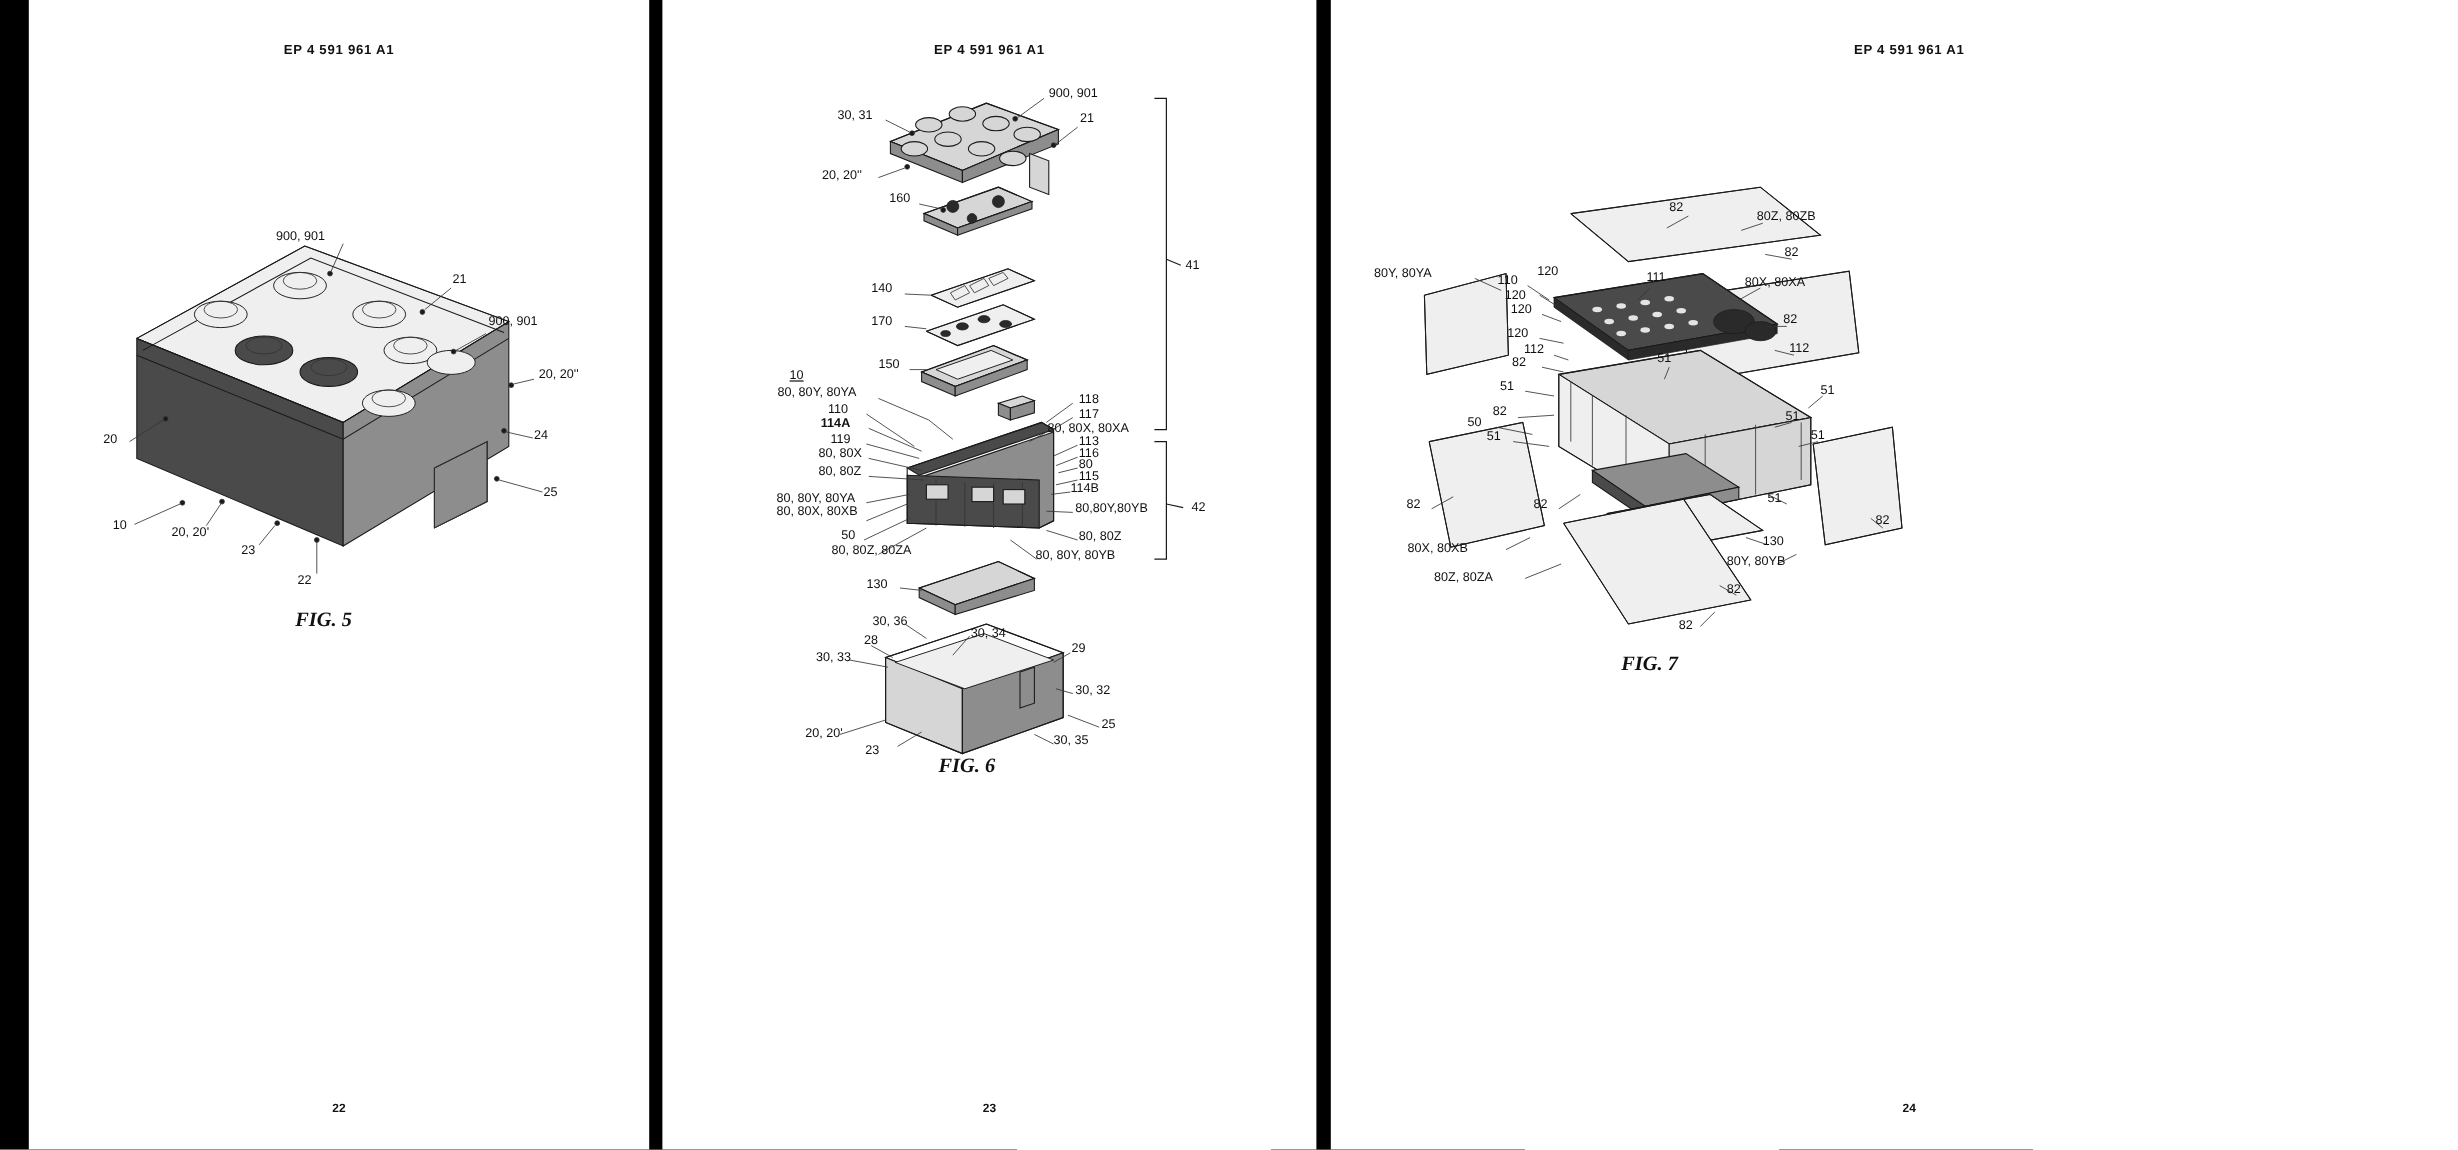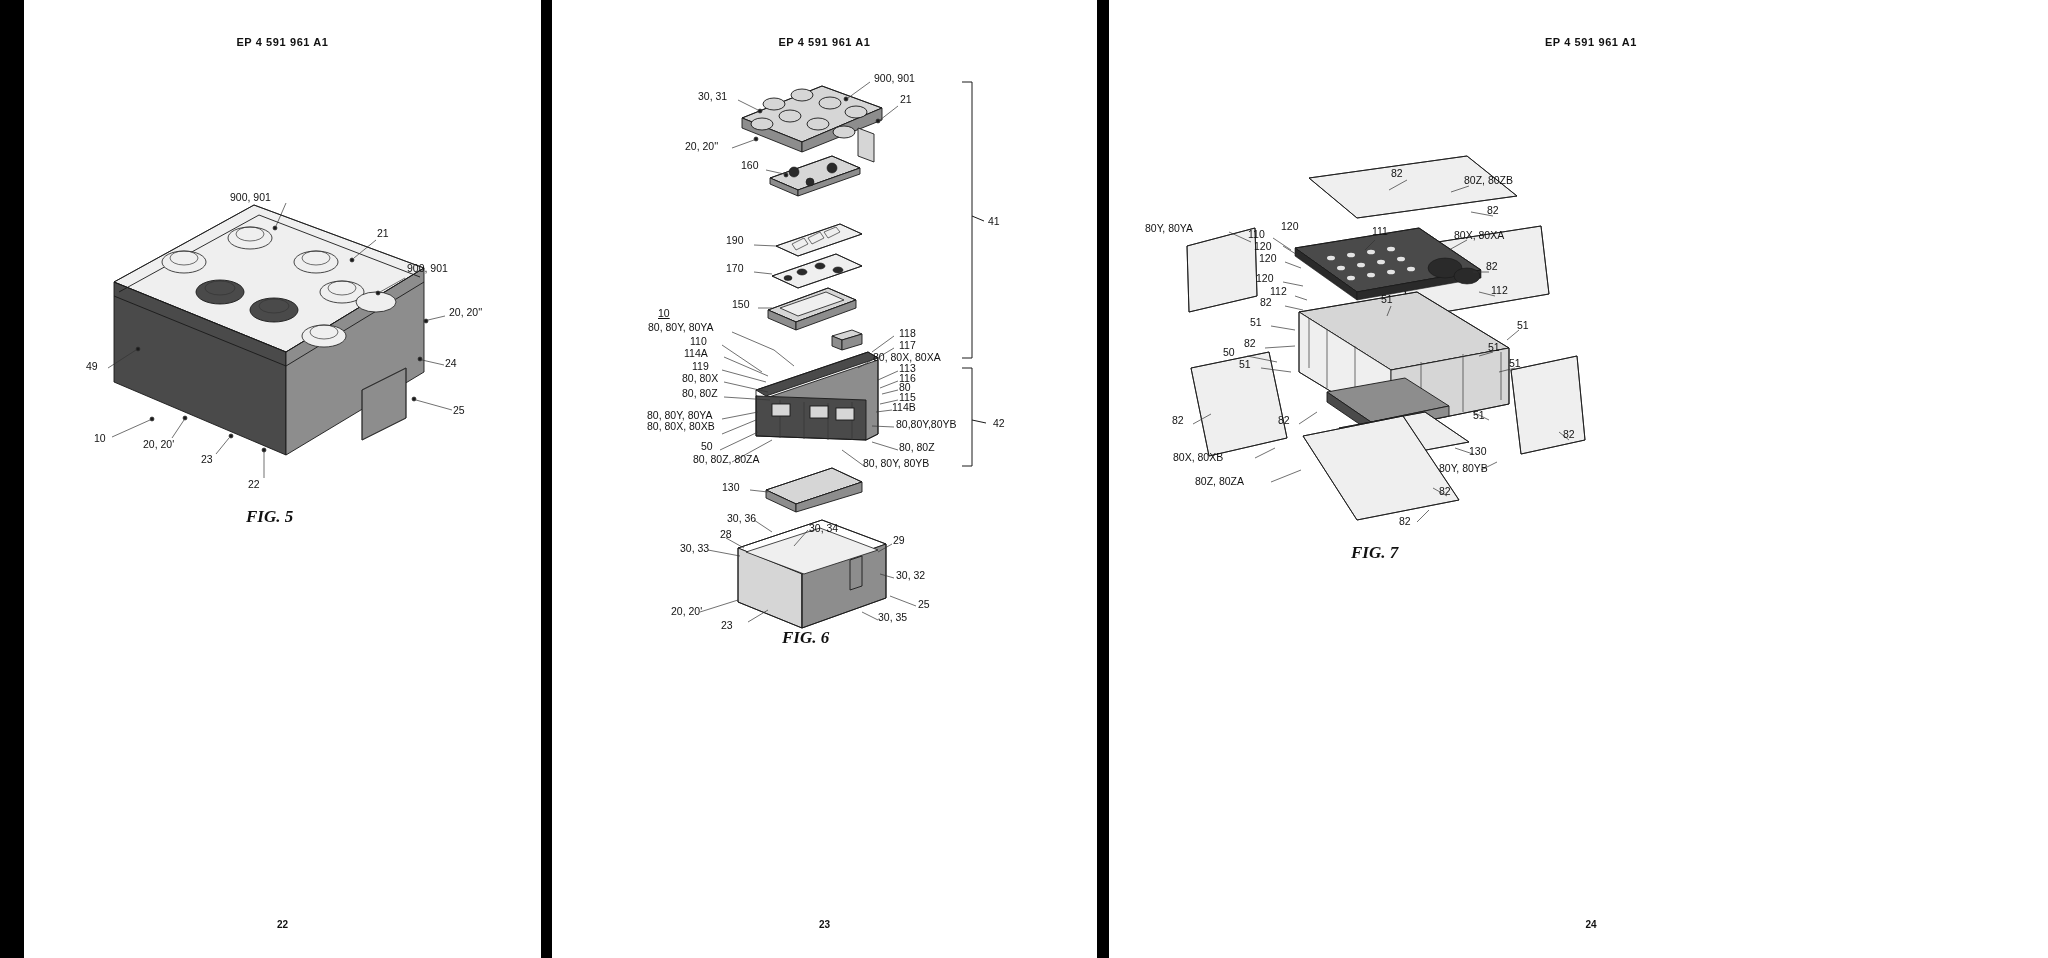--- a/index.html
+++ b/index.html
@@ -157,21 +157,21 @@
         </g>
       </svg>
     </div>
 
     <div class="ref" style="left:206px; top:191px;">900, 901</div>
     <div class="ref" style="left:353px; top:227px;">21</div>
     <div class="ref" style="left:383px; top:262px;">900, 901</div>
     <div class="ref" style="left:425px; top:306px;">20, 20''</div>
     <div class="ref" style="left:421px; top:357px;">24</div>
     <div class="ref" style="left:429px; top:404px;">25</div>
-    <div class="ref" style="left:62px; top:360px;">49</div>
+    <div class="ref" style="left:62px; top:360px;">20</div>
     <div class="ref" style="left:70px; top:432px;">10</div>
     <div class="ref" style="left:119px; top:438px;">20, 20'</div>
     <div class="ref" style="left:177px; top:453px;">23</div>
     <div class="ref" style="left:224px; top:478px;">22</div>
 
     <div class="fig-caption" style="left:222px; top:507px;">FIG. 5</div>
     <div class="page-number">22</div>
   </div>
 
   <div class="gutter"></div>
@@ -320,29 +320,29 @@
         </g>
       </svg>
     </div>
 
     <div class="ref" style="left:322px; top:72px;">900, 901</div>
     <div class="ref" style="left:146px; top:90px;">30, 31</div>
     <div class="ref" style="left:348px; top:93px;">21</div>
     <div class="ref" style="left:133px; top:140px;">20, 20''</div>
     <div class="ref" style="left:189px; top:159px;">160</div>
     <div class="ref" style="left:436px; top:215px;">41</div>
-    <div class="ref" style="left:174px; top:234px;">190</div>
+    <div class="ref" style="left:174px; top:234px;">140</div>
     <div class="ref" style="left:174px; top:262px;">170</div>
     <div class="ref" style="left:180px; top:298px;">150</div>
     <div class="ref u" style="left:106px; top:307px;">10</div>
     <div class="ref" style="left:96px; top:321px;">80, 80Y, 80YA</div>
     <div class="ref" style="left:347px; top:327px;">118</div>
     <div class="ref" style="left:138px; top:335px;">110</div>
     <div class="ref" style="left:347px; top:339px;">117</div>
-    <div class="ref" style="left:132px; top:347px;">114A</div>
+    <div class="ref" style="left:132px; top:347px;font-weight:bold;">114A</div>
     <div class="ref" style="left:321px; top:351px;">80, 80X, 80XA</div>
     <div class="ref" style="left:140px; top:360px;">119</div>
     <div class="ref" style="left:347px; top:362px;">113</div>
     <div class="ref" style="left:130px; top:372px;text-align:right;">80, 80X</div>
     <div class="ref" style="left:347px; top:372px;">116</div>
     <div class="ref" style="left:347px; top:381px;">80</div>
     <div class="ref" style="left:130px; top:387px;">80, 80Z</div>
     <div class="ref" style="left:347px; top:391px;">115</div>
     <div class="ref" style="left:340px; top:401px;">114B</div>
     <div class="ref" style="left:95px; top:409px;">80, 80Y, 80YA</div>

